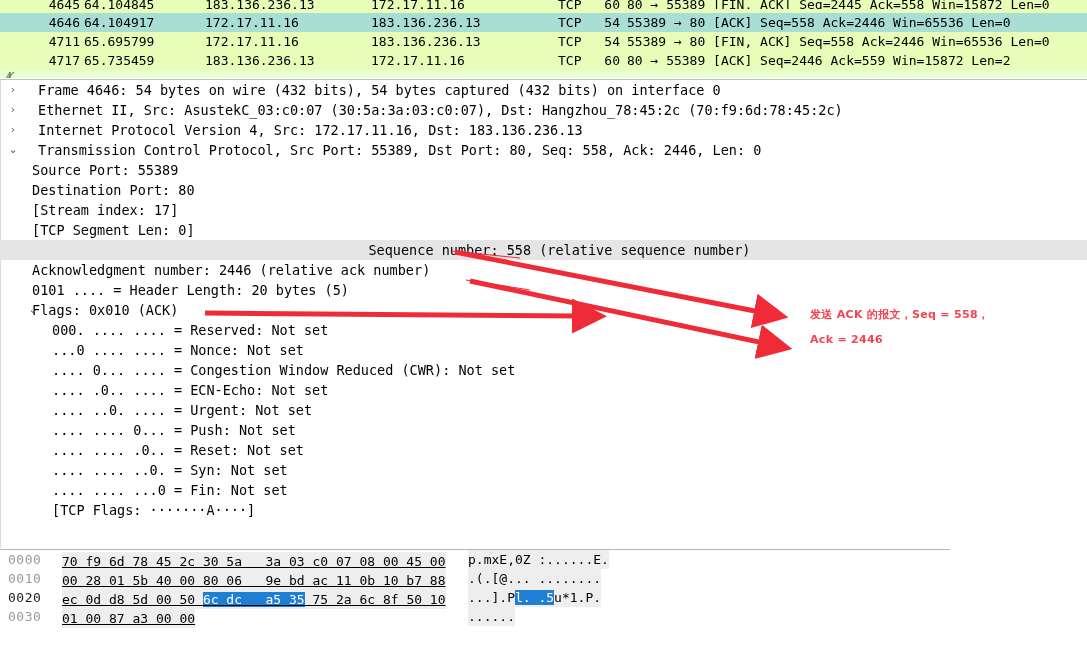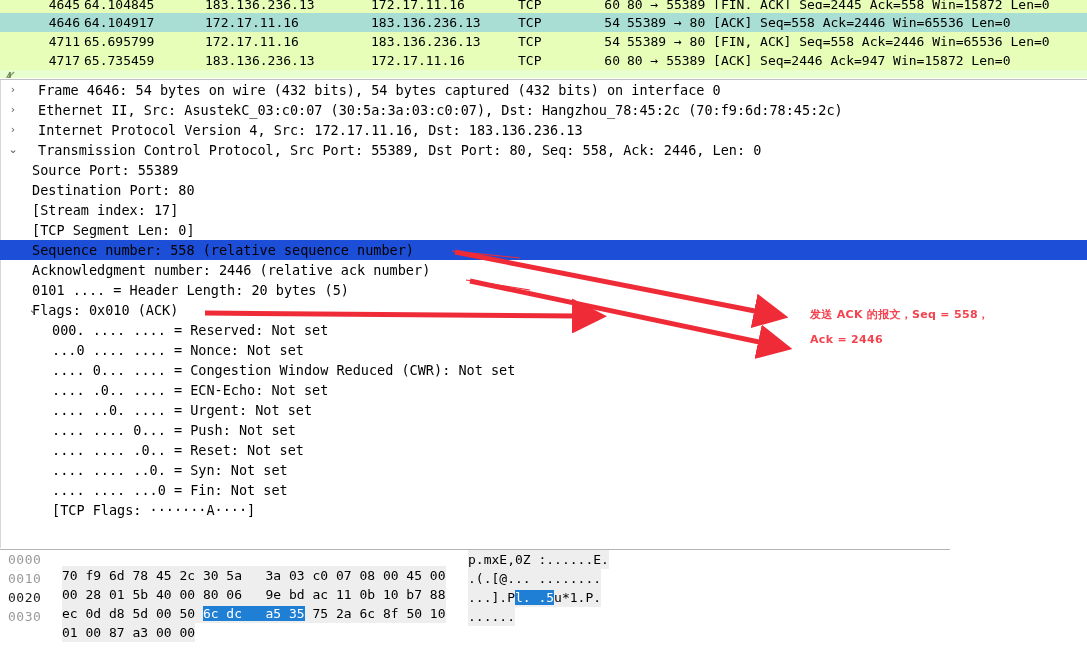--- a/index.html
+++ b/index.html
@@ -32,21 +32,21 @@
     color: #000000;
     white-space: nowrap;
     background: #e7feb8;
   }
   .pl-row.selected { background: #a8ded3; }
   .pl-cell { position: absolute; top: 0; overflow: hidden; }
   .c-no   { left: 0;    width: 80px;  text-align: right; }
   .c-time { left: 84px; width: 108px; text-align: left; }
   .c-src  { left: 205px;width: 155px; }
   .c-dst  { left: 371px;width: 155px; }
-  .c-prot { left: 518px;width: 60px; }
+  .c-prot { left: 558px;width: 60px; }
   .c-len  { left: 592px;width: 28px; text-align: right;}
   .c-info { left: 627px;width: 460px; }
 
   .pl-filler {
     position:absolute; left:0; right:0; bottom:0; height:8px;
     background:#e8ffd0;
   }
 
   
   .gutter-line { position: absolute; pointer-events: none; }
@@ -61,21 +61,21 @@
     overflow: hidden;
   }
   .d-row {
     position: relative;
     height: 20px;
     line-height: 20px;
     font-size: 13.5px;
     color: #000000;
     white-space: nowrap;
   }
-  .d-row.hl { background: #1d4ed8; }
+  .d-row.hl { background: #e5e5e5; text-align: center; }
   .d-row .twisty {
     position: absolute; left: 6px; top: 0;
     width: 14px; text-align: center;
     font-size: 11px; color: #5a5a5a;
     font-family: "DejaVu Sans", "Liberation Sans", sans-serif;
   }
   .d-txt { display: inline-block; }
   .ind0 { padding-left: 38px; }
   .ind1 { padding-left: 32px; }
   .ind2 { padding-left: 52px; }
@@ -99,22 +99,23 @@
     line-height: 19px;
     font-size: 13px;
     white-space: pre;
   }
   .b-off {
     position: absolute; left: 8px; top: 0;
     color: #9a9a9a; letter-spacing: 0.5px;
   }
   .b-off.bold { color: #1a1a1a; }
   .b-hex {
-    position: absolute; left: 62px; top: 16px;
-    color: #000000;
+    position: absolute; left: 62px; top: 2px;
+    color: #000000;
+    text-decoration: underline;
   }
   .b-asc {
     position: absolute; left: 468px; top: 0;
     color: #000000;
   }
   .shade { background: #eeeeee; }
   .sel   { background: #1f7fd4; color: #ffffff; }
 
   
   .anno-svg { position: absolute; left: 0; top: 0; pointer-events: none; }
@@ -163,21 +164,21 @@
           <div class="pl-cell c-len">54</div>
           <div class="pl-cell c-info">55389 → 80 [FIN, ACK] Seq=558 Ack=2446 Win=65536 Len=0</div>
         </div>
         <div class="pl-row">
           <div class="pl-cell c-no">4717</div>
           <div class="pl-cell c-time">65.735459</div>
           <div class="pl-cell c-src">183.136.236.13</div>
           <div class="pl-cell c-dst">172.17.11.16</div>
           <div class="pl-cell c-prot">TCP</div>
           <div class="pl-cell c-len">60</div>
-          <div class="pl-cell c-info">80 → 55389 [ACK] Seq=2446 Ack=947 Win=15872 Len=0</div>
+          <div class="pl-cell c-info">80 → 55389 [ACK] Seq=2446 Ack=559 Win=15872 Len=2</div>
         </div>
       </div>
     <div class="pl-filler"></div>
     <svg class="gutter-line" width="40" height="78">
       <polyline points="14,2 6,10" stroke="#7a9a5a" stroke-width="1.2" fill="none"></polyline>
       <polyline points="6,10 6,9 10,2" stroke="#7a9a5a" stroke-width="1.2" fill="none"></polyline>
       <polyline points="10,2 10,66 22,66" stroke="#5a5a5a" stroke-width="1.2" fill="none"></polyline>
     </svg>
   </div>
 

